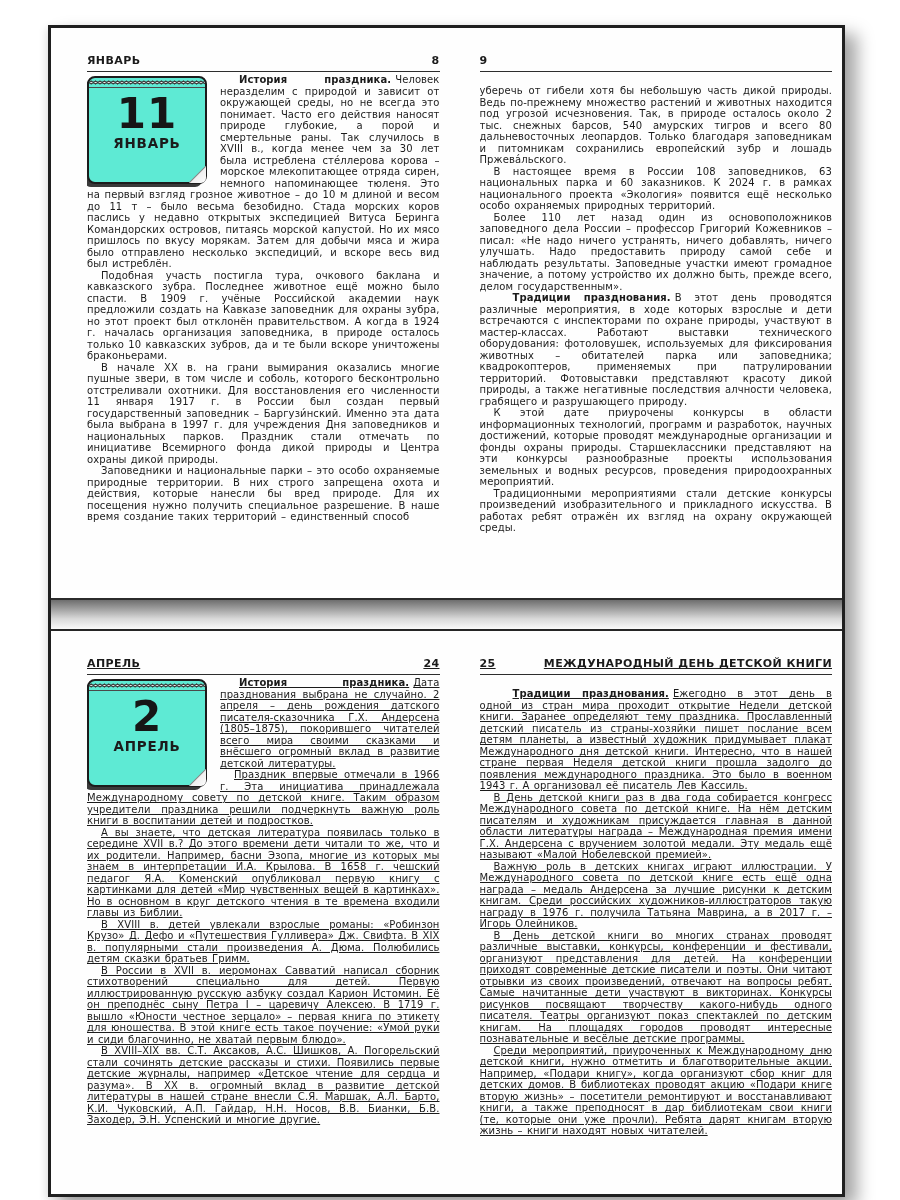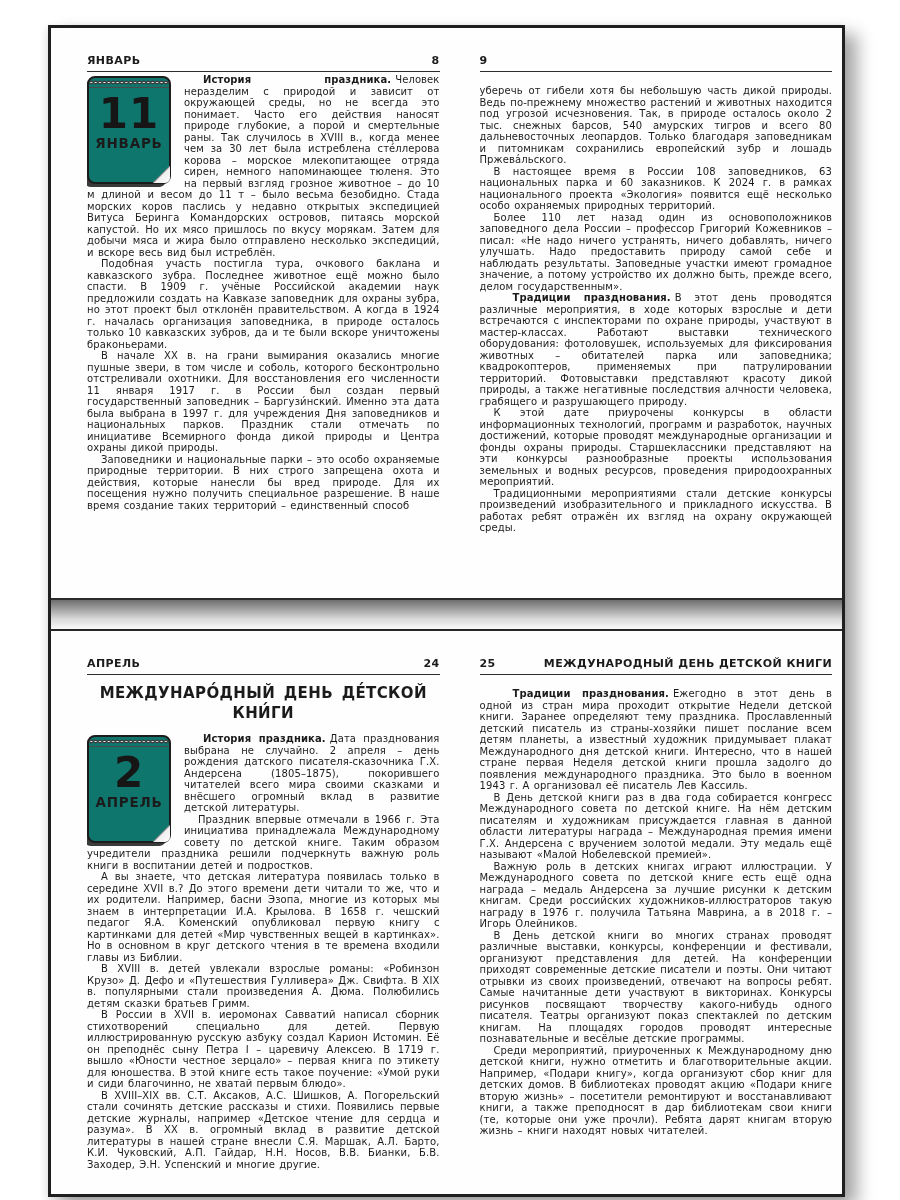--- a/index.html
+++ b/index.html
@@ -3,38 +3,38 @@
 <meta charset="utf-8">
 <style>
   html,body{margin:0;padding:0;background:#ffffff;}
   .stage{position:relative;width:900px;height:1200px;background:#ffffff;overflow:hidden;
          font-family:"DejaVu Sans","Liberation Sans",sans-serif;color:#1b1b1b;}
   .book{position:absolute;left:48px;top:25px;width:797px;height:1172px;background:#fefefe;
         border:3px solid #1f1f1f;box-shadow:12px 9px 16px rgba(0,0,0,.35), -2px 3px 8px rgba(0,0,0,.10);
         display:flex;flex-direction:column;box-sizing:border-box;}
   .spread{display:flex;gap:40px;padding:26px 10px 8px 36px;box-sizing:border-box;}
   .spread-top{height:570px;}
-  .spread-bottom{height:563px;}
+  .spread-bottom{height:563px;text-decoration:underline;}
   .fold{height:30px;margin:0;border-top:2px solid #2b2b2b;border-bottom:2px solid #262626;
         background:linear-gradient(to bottom,#6e6e6e 0%,#9b9b9b 28%,#d9d9d9 65%,#fafafa 100%);}
   .page{flex:1;min-width:0;overflow:hidden;}
   .running-head{display:flex;justify-content:space-between;align-items:flex-end;
         font-weight:bold;font-size:11px;letter-spacing:.4px;border-bottom:1.4px solid #2d2d2d;
         padding-bottom:4px;margin-bottom:2px;}
   .page-title{font-size:15px;font-weight:bold;text-align:center;line-height:1.3;
         letter-spacing:.4px;word-spacing:3px;margin:9px 0 10px;}
   .page-title span{display:block;}
   .body{font-size:10px;line-height:11.5px;text-align:justify;letter-spacing:.1px;word-spacing:1px;}
   .body-cont{margin-top:13px;}
   .para{margin:0;text-indent:14px;}
   .para.noindent{text-indent:0;}
   .lead{margin-right:4px;margin-left:19px;}
   
-  .calendar{float:left;width:84px;height:108px;margin:2px 13px 3px 0;position:relative;
-        background:#0f766e;border:2.5px solid #1c1c1c;border-radius:8px;box-sizing:border-box;
+  .calendar{float:left;width:120px;height:108px;margin:2px 13px 3px 0;position:relative;
+        background:#5eead4;border:2.5px solid #1c1c1c;border-radius:8px;box-sizing:border-box;
         box-shadow:-4px 4px 0 -1px #3a3a3a;}
   .coil{height:9px;border-bottom:1.2px solid #4a4a4a;border-radius:5px 5px 0 0;
         background-image:radial-gradient(circle at 2.2px 4.5px,#fbfbfb .8px,#3c3c3c 1px,#3c3c3c 1.9px,transparent 2.2px);
         background-size:4.4px 9px;}
   .cal-day{font-size:42px;font-weight:bold;text-align:center;line-height:1;margin-top:5px;
         letter-spacing:1px;color:#161616;}
   .cal-month{font-size:13.5px;font-weight:bold;text-align:center;letter-spacing:.8px;margin-top:3px;}
   .curl{position:absolute;right:-1px;bottom:-1px;width:17px;height:17px;border-radius:0 0 5px 0;
         background:linear-gradient(135deg,transparent 46%,#8a8a8a 50%,#efefef 54%,#fdfdfd 100%);}
 </style>
@@ -83,23 +83,20 @@
 
     <div class="fold"></div>
 
     <div class="spread spread-bottom">
 
       <section class="page">
         <div class="running-head">
           <span>АПРЕЛЬ</span>
           <span>24</span>
         </div>
-        <h1 class="page-title">
-          <span>МЕЖДУНАРО́ДНЫЙ ДЕНЬ ДЕ́ТСКОЙ КНИ́ГИ</span>
-        </h1>
         <div class="body">
           <div class="calendar">
             <div class="coil"></div>
             <div class="cal-day">2</div>
             <div class="cal-month">АПРЕЛЬ</div>
             <div class="curl"></div>
           </div>
           <p class="para noindent"><b class="lead">История праздника.</b><span>Дата празднования выбрана не случайно. 2 апреля – день рождения датского писателя-сказочника Г.Х. Андерсена (1805–1875), покорившего читателей всего мира своими сказками и внёсшего огромный вклад в развитие детской литературы.</span></p>
           <p class="para">Праздник впервые отмечали в 1966 г. Эта инициатива принадлежала Международному совету по детской книге. Таким образом учредители праздника решили подчеркнуть важную роль книги в воспитании детей и подростков.</p>
           <p class="para">А вы знаете, что детская литература появилась только в середине XVII в.? До этого времени дети читали то же, что и их родители. Например, басни Эзопа, многие из которых мы знаем в интерпретации И.А. Крылова. В 1658 г. чешский педагог Я.А. Коменский опубликовал первую книгу с картинками для детей «Мир чувственных вещей в картинках». Но в основном в круг детского чтения в те времена входили главы из Библии.</p>
@@ -110,21 +107,21 @@
       </section>
 
       <section class="page">
         <div class="running-head">
           <span>25</span>
           <span>МЕЖДУНАРОДНЫЙ ДЕНЬ ДЕТСКОЙ КНИГИ</span>
         </div>
         <div class="body body-cont">
           <p class="para"><b class="lead">Традиции празднования.</b><span>Ежегодно в этот день в одной из стран мира проходит открытие Недели детской книги. Заранее определяют тему праздника. Прославленный детский писатель из страны-хозяйки пишет послание всем детям планеты, а известный художник придумывает плакат Международного дня детской книги. Интересно, что в нашей стране первая Неделя детской книги прошла задолго до появления международного праздника. Это было в военном 1943 г. А организовал её писатель Лев Кассиль.</span></p>
           <p class="para">В День детской книги раз в два года собирается конгресс Международного совета по детской книге. На нём детским писателям и художникам присуждается главная в данной области литературы награда – Международная премия имени Г.Х. Андерсена с вручением золотой медали. Эту медаль ещё называют «Малой Нобелевской премией».</p>
-          <p class="para">Важную роль в детских книгах играют иллюстрации. У Международного совета по детской книге есть ещё одна награда – медаль Андерсена за лучшие рисунки к детским книгам. Среди российских художников-иллюстраторов такую награду в 1976 г. получила Татьяна Маврина, а в 2018 г. – Игорь Олейников.</p>
+          <p class="para">Важную роль в детских книгах играют иллюстрации. У Международного совета по детской книге есть ещё одна награда – медаль Андерсена за лучшие рисунки к детским книгам. Среди российских художников-иллюстраторов такую награду в 1976 г. получила Татьяна Маврина, а в 2017 г. – Игорь Олейников.</p>
           <p class="para">В День детской книги во многих странах проводят различные выставки, конкурсы, конференции и фестивали, организуют представления для детей. На конференции приходят современные детские писатели и поэты. Они читают отрывки из своих произведений, отвечают на вопросы ребят. Самые начитанные дети участвуют в викторинах. Конкурсы рисунков посвящают творчеству какого-нибудь одного писателя. Театры организуют показ спектаклей по детским книгам. На площадях городов проводят интересные познавательные и весёлые детские программы.</p>
           <p class="para">Среди мероприятий, приуроченных к Международному дню детской книги, нужно отметить и благотворительные акции. Например, «Подари книгу», когда организуют сбор книг для детских домов. В библиотеках проводят акцию «Подари книге вторую жизнь» – посетители ремонтируют и восстанавливают книги, а также преподносят в дар библиотекам свои книги (те, которые они уже прочли). Ребята дарят книгам вторую жизнь – книги находят новых читателей.</p>
         </div>
       </section>
 
     </div>
 
   </div>
 </div>
 

